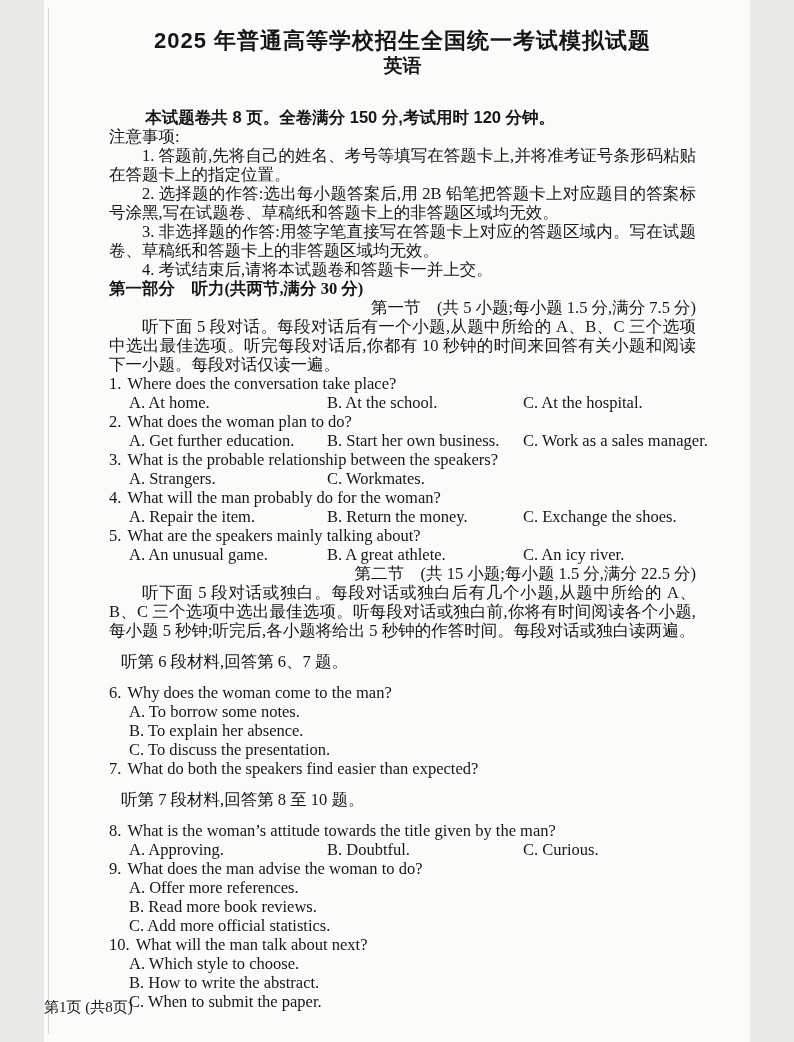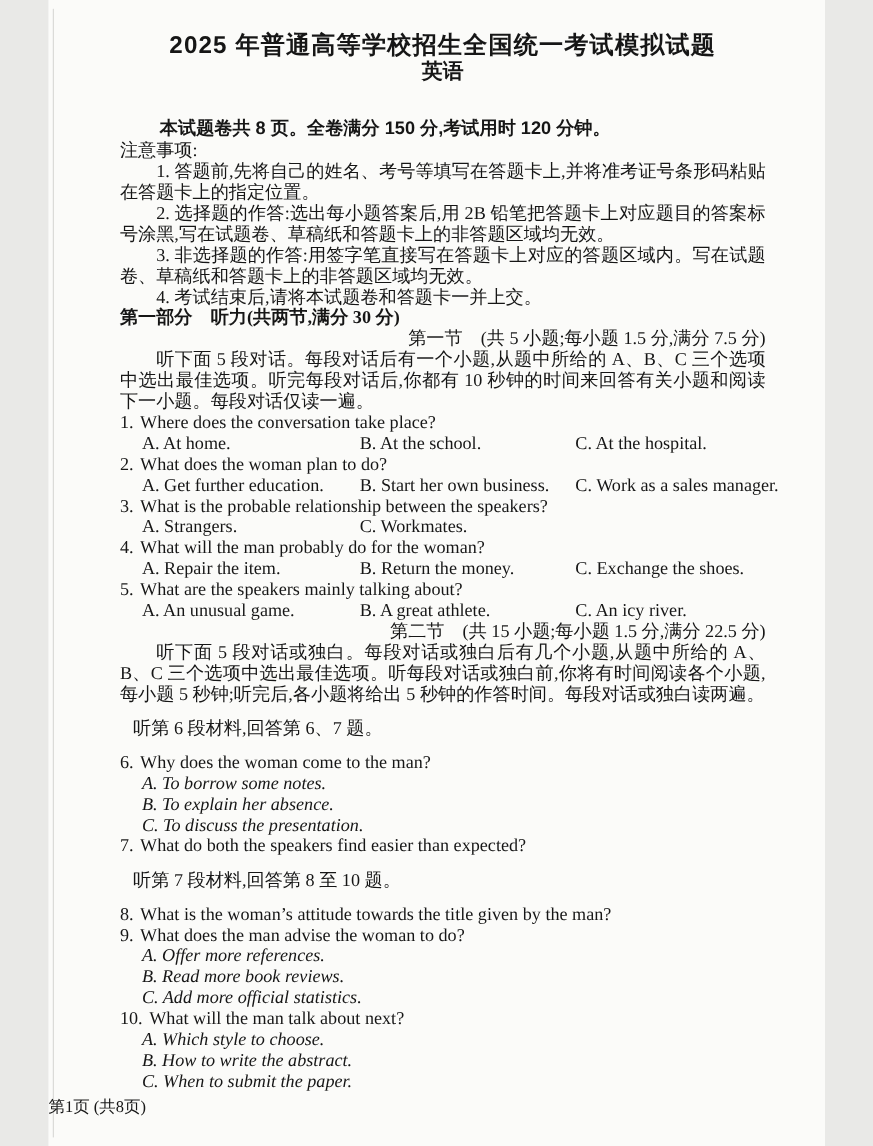--- a/index.html
+++ b/index.html
@@ -70,21 +70,20 @@
   .opt-row {
     display: flex;
     padding-left: 20px;
   }
   .opt-col-a { width: 198px; flex: 0 0 198px; white-space: nowrap; }
   .opt-col-b { width: 196px; flex: 0 0 196px; white-space: nowrap; }
   .opt-col-c { flex: 1; white-space: nowrap; }
   .opt-stacked {
     margin: 0;
     padding-left: 20px;
-    font-style: italic;
   }
   .footer {
     position: absolute;
     left: 0; right: 16px;
     top: 998px;
     font-size: 15px;
     line-height: 19px;
   }
 </style>
 </head>
@@ -165,20 +164,25 @@
   </div>
 
   <div class="question">
     <p class="q-line"><span class="qnum">7.</span><span>What do both the speakers find easier than expected?</span></p>
   </div>
 
   <p class="material">听第 7 段材料,回答第 8 至 10 题。</p>
 
   <div class="question">
     <p class="q-line"><span class="qnum">8.</span><span>What is the woman’s attitude towards the title given by the man?</span></p>
+    <div class="opt-row">
+      <span class="opt-col-a">A. Approving.</span>
+      <span class="opt-col-b">B. Doubtful.</span>
+      <span class="opt-col-c">C. Curious.</span>
+    </div>
   </div>
 
   <div class="question">
     <p class="q-line"><span class="qnum">9.</span><span>What does the man advise the woman to do?</span></p>
     <p class="opt-stacked">A. Offer more references.</p>
     <p class="opt-stacked">B. Read more book reviews.</p>
     <p class="opt-stacked">C. Add more official statistics.</p>
   </div>
 
   <div class="question">

